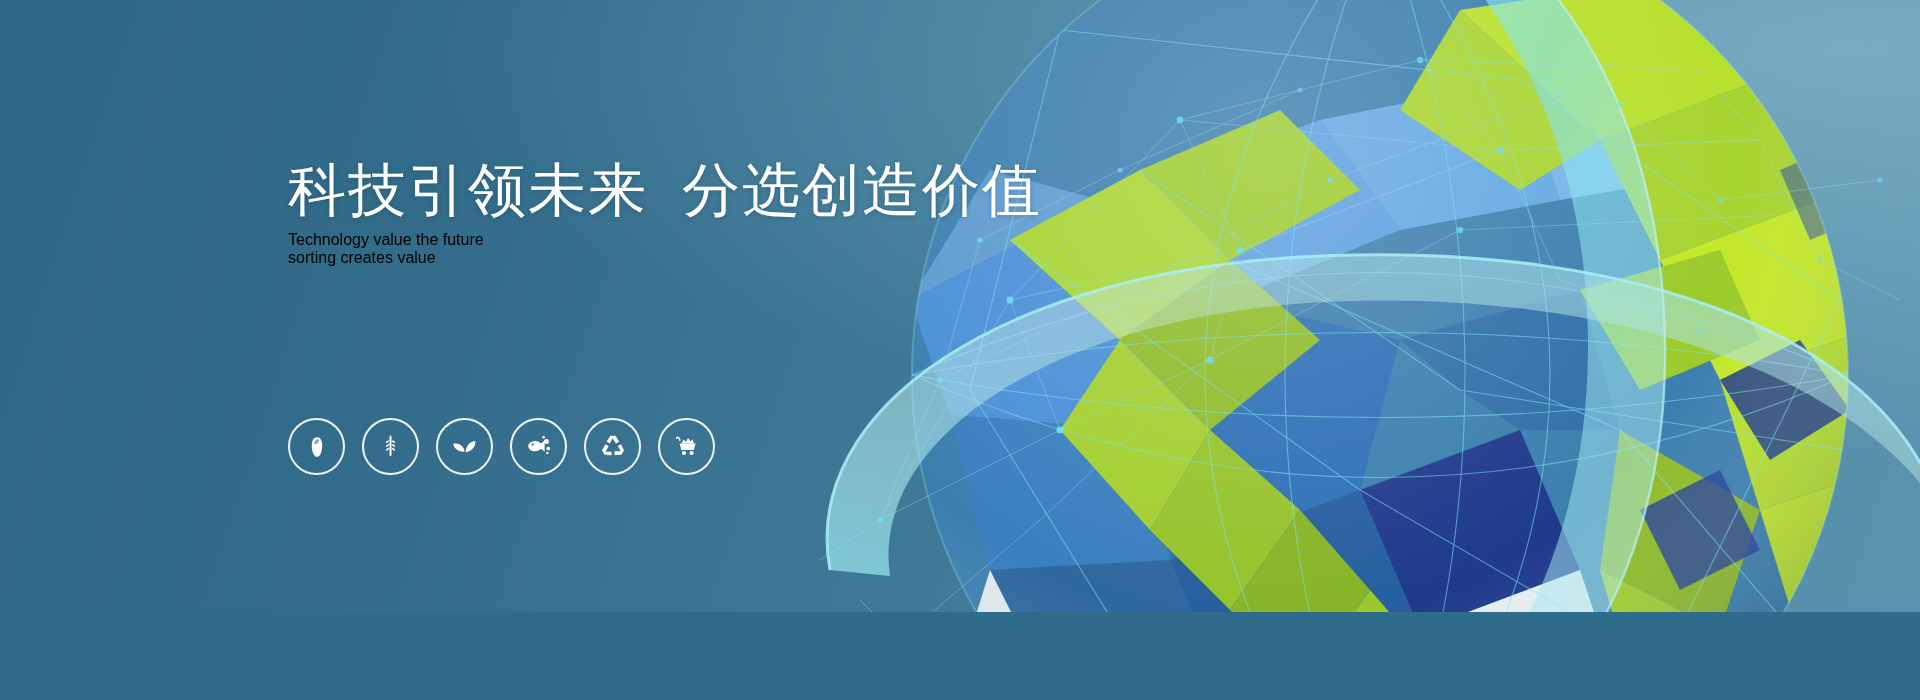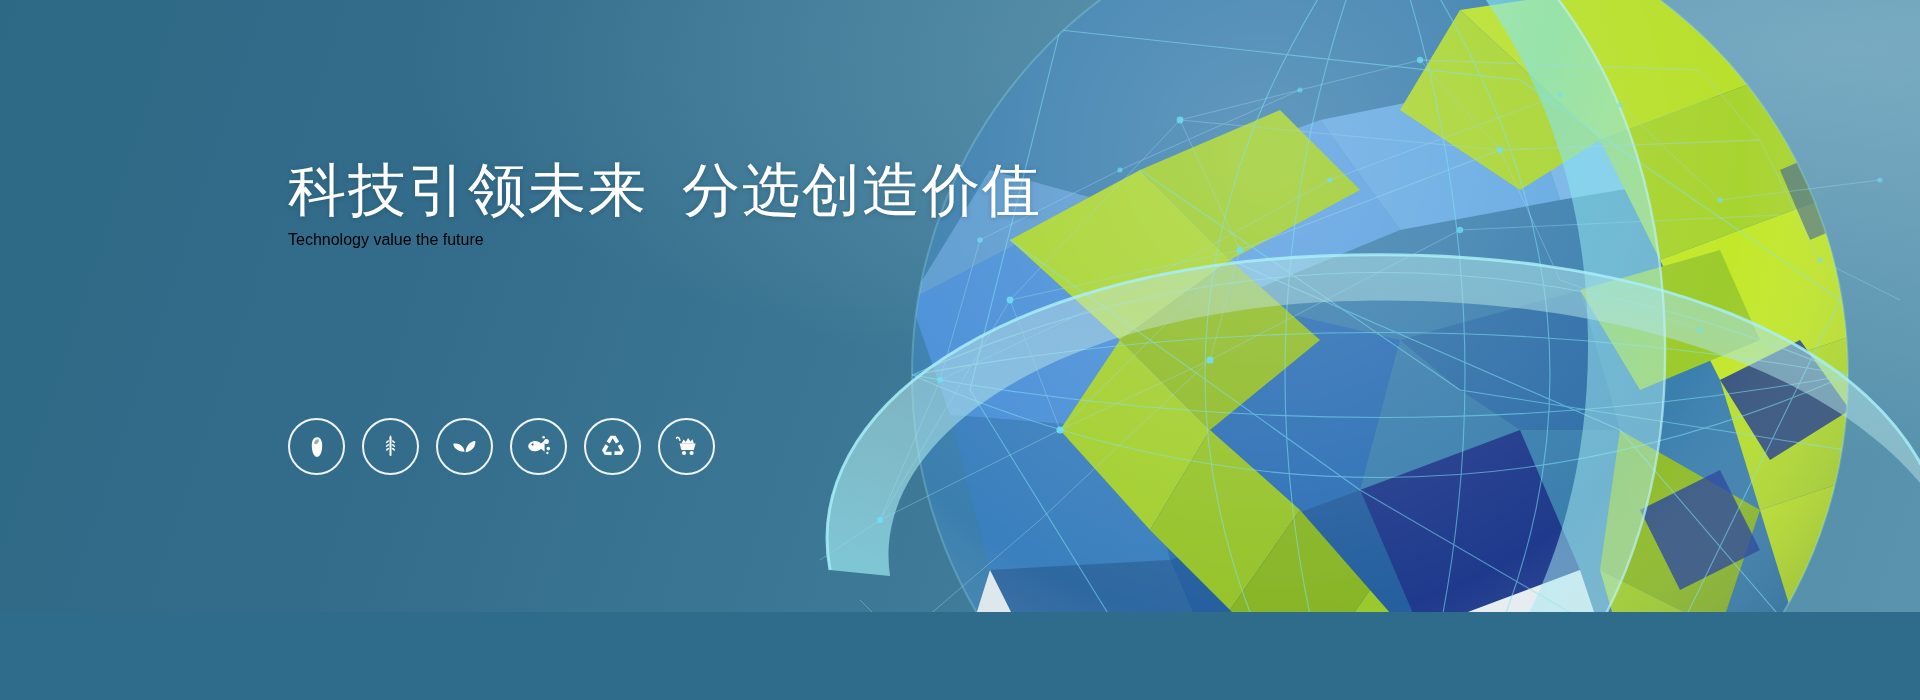--- a/index.html
+++ b/index.html
@@ -227,20 +227,21 @@
       </g>
     </svg>
   </div>
 
   <div class="text-col">
     <h1 class="headline"><span>科技引领未来</span><span class="gap"></span><span>分选创造价值</span></h1>
 
     <p class="sub">
       </p>
       <div>Technology value the future</div>
+      <div>sorting creates value</div>
     <p></p>
   </div>
 
   <div class="icon-row">
 
     <div class="icon-circle">
       <span>
         <svg width="26" height="26" viewBox="0 0 26 26" fill="#ffffff">
           <path d="M13 3.2c3.3 0 5.2 3.2 5.2 8.2 0 6.4-2.2 11.4-5.2 11.4S7.8 17.8 7.8 11.4C7.8 6.4 9.7 3.2 13 3.2z"></path>
           <path d="M11.3 6.6c1.1-1.2 2.6-1.6 3.3-1 .7.6.4 2.1-.7 3.3-1.1 1.2-2.6 1.6-3.3 1-.7-.6-.4-2.1.7-3.3z" fill="#2f6b8a" opacity=".55"></path>

